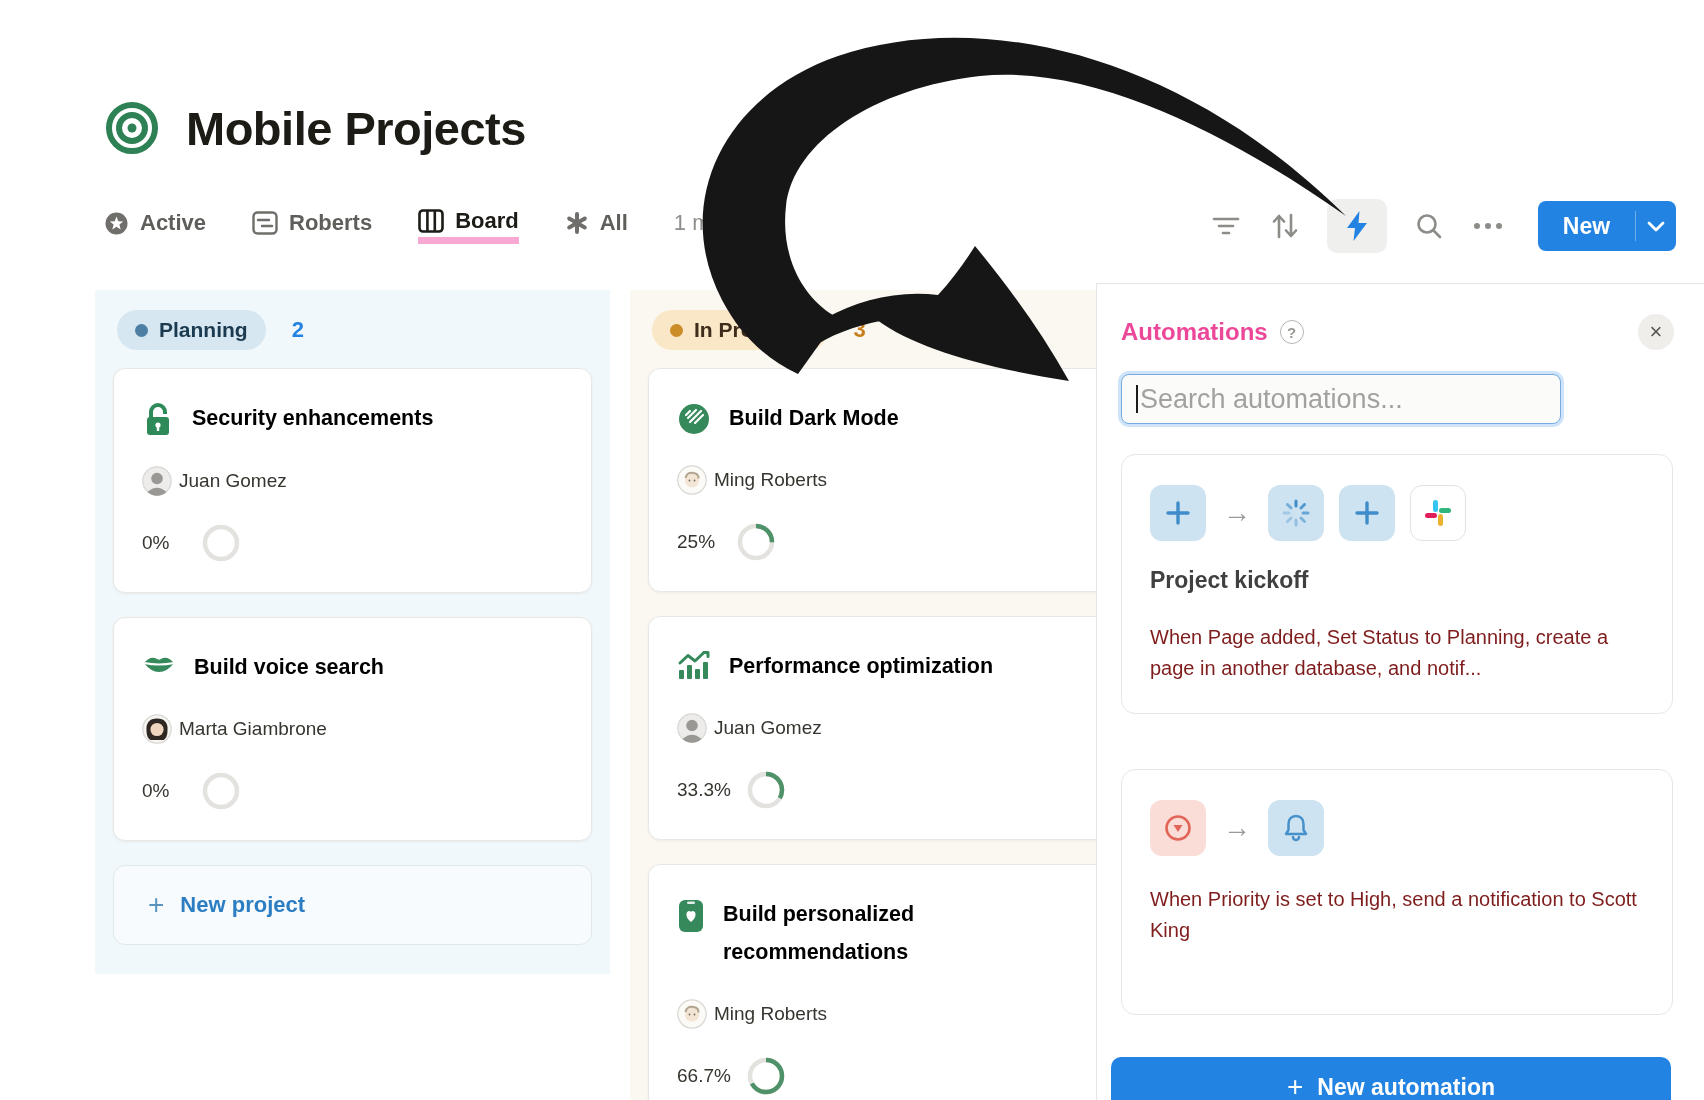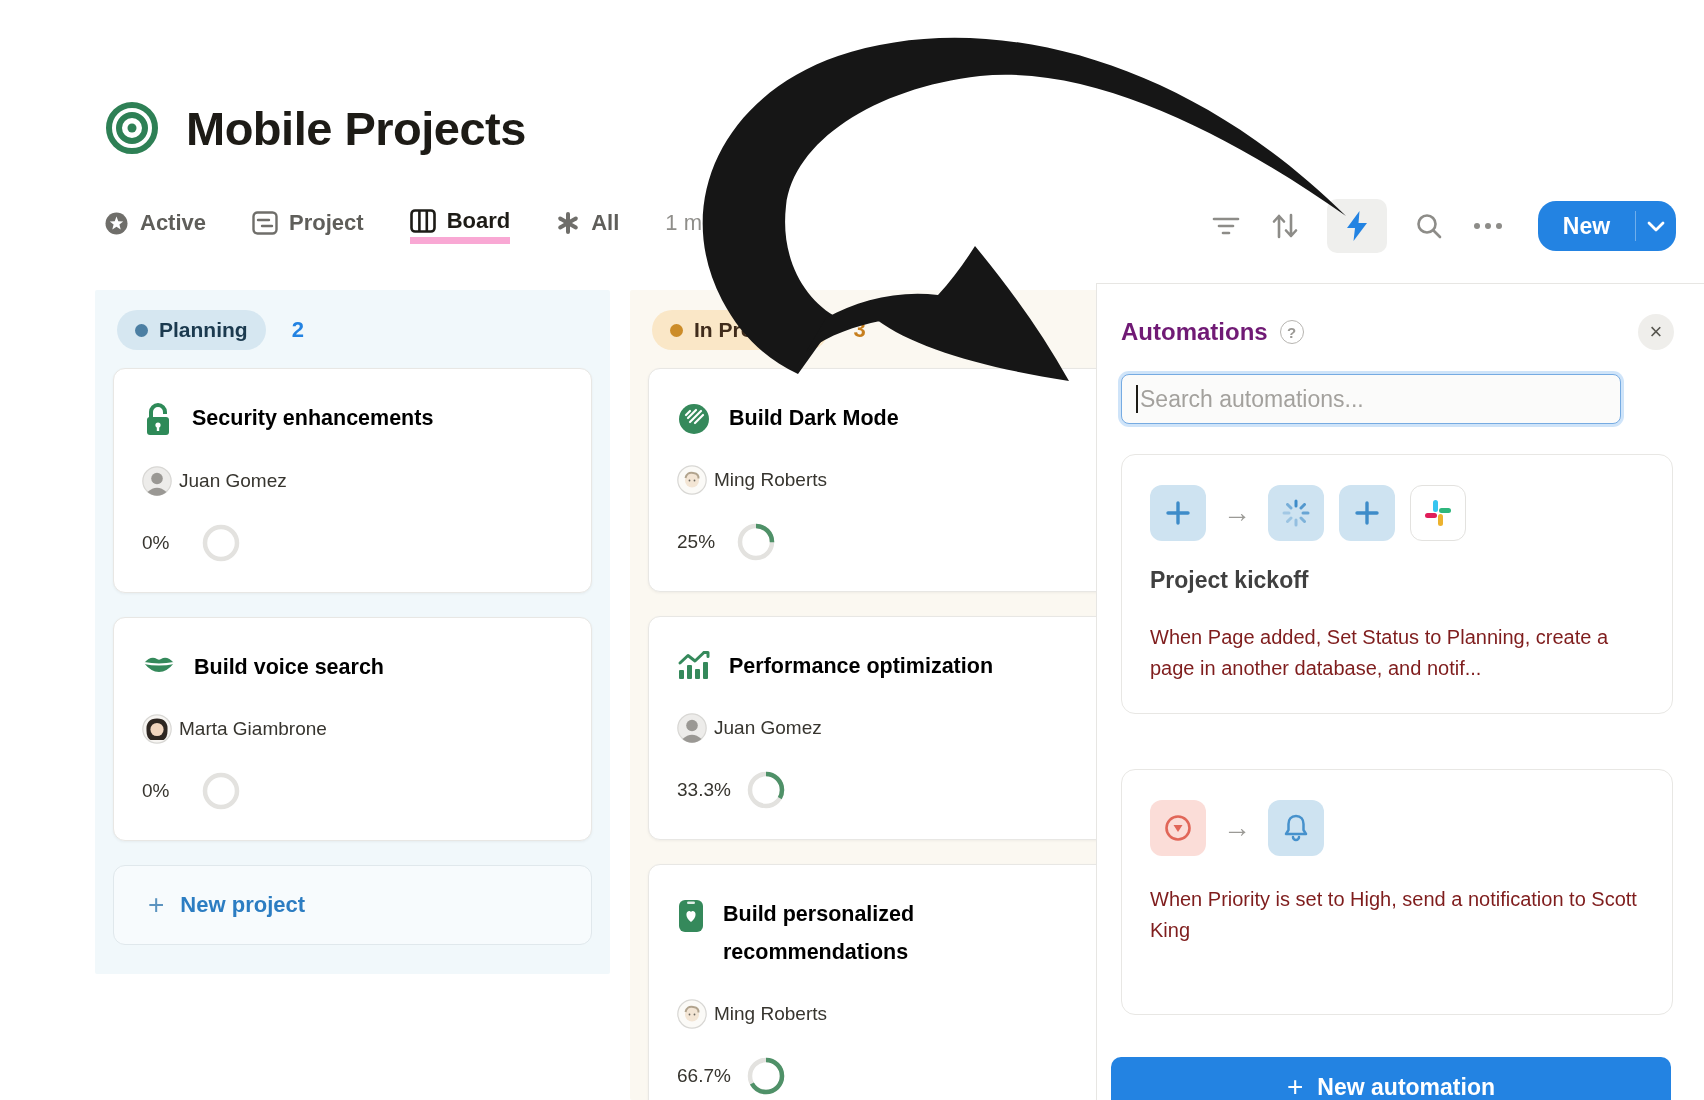--- a/index.html
+++ b/index.html
@@ -13,21 +13,21 @@
 
   .tabs-row { position:absolute; left:104px; top:198px; height:56px; display:flex; align-items:center; gap:46px; }
   .tab { display:flex; align-items:center; gap:11px; font-size:22px; font-weight:600; color:#5f5e5a; cursor:pointer; padding-bottom:6px; }
   .tab svg { flex:0 0 auto; }
   .tab.active { color:#1D1B16; font-weight:700; border-bottom:7px solid #f9a8d4; padding-bottom:3px; }
   .tab.more { color:#8f8e8a; font-weight:500; }
 
   .toolbar { position:absolute; top:198px; right:28px; height:56px; display:flex; align-items:center; gap:25px; }
   .tool-ic { display:flex; align-items:center; justify-content:center; width:34px; height:34px; cursor:pointer; }
   .bolt-btn { width:60px; height:54px; background:#EFEFED; border-radius:10px; display:flex; align-items:center; justify-content:center; cursor:pointer; }
-  .new-btn { width:138px; height:50px; background:#2383E2; border-radius:18px; display:flex; align-items:center; cursor:pointer; margin-left:8px; }
+  .new-btn { width:138px; height:50px; background:#2383E2; border-radius:8px; display:flex; align-items:center; cursor:pointer; margin-left:8px; }
   .new-btn .lbl { flex:1; text-align:center; color:#fff; font-size:23px; font-weight:700; }
   .new-btn .sep { width:1px; height:30px; background:rgba(255,255,255,.35); }
   .new-btn .chev { width:40px; display:flex; align-items:center; justify-content:center; }
 
   
   .col { position:absolute; top:290px; border-radius:2px; padding:18px; }
   .col.planning { left:95px; width:515px; background:#F1F8FB; height:684px; }
   .col.progress { left:630px; width:517px; background:#FBF8F1; height:810px; }
   .col-head { display:flex; align-items:center; gap:26px; height:44px; margin-bottom:16px; padding-left:4px; }
   .pill { display:flex; align-items:center; gap:11px; height:40px; padding:0 18px; border-radius:20px; font-size:21px; font-weight:700; }
@@ -49,25 +49,25 @@
   .pct { font-size:19px; color:#37352F; min-width:44px; }
   .ring-track { stroke:#E3E2DF; fill:none; stroke-width:4.5; }
   .ring-arc { stroke:#4F9168; fill:none; stroke-width:4.5; stroke-linecap:butt; }
 
   .new-project { height:80px; border:1px solid #E0E8EC; background:rgba(255,255,255,.45); border-radius:12px; display:flex; align-items:center; justify-content:flex-start; padding-left:34px; gap:16px; cursor:pointer; color:#2c7dc2; font-size:22px; font-weight:600; }
   .new-project .plus { font-size:28px; font-weight:400; color:#5b93bf; line-height:1; }
 
   
   .panel { position:absolute; left:1096px; top:283px; right:0; bottom:0; background:#fff; border-left:1px solid #E7E6E3; border-top:1px solid #E7E6E3; padding:28px 30px 0 24px; z-index:10; }
   .panel-head { display:flex; align-items:center; height:40px; }
-  .panel-title { font-size:24px; font-weight:700; color:#701a75; }
+  .panel-title { font-size:24px; font-weight:700; color:#ec4899; }
   .help { width:24px; height:24px; border:1.5px solid #b7b5b1; border-radius:50%; color:#9b9995; font-size:15px; font-weight:700; display:flex; align-items:center; justify-content:center; margin-left:12px; cursor:pointer; }
   .close-btn { margin-left:auto; width:36px; height:36px; border-radius:50%; background:#EFEEEB; color:#57564f; display:flex; align-items:center; justify-content:center; font-size:22px; cursor:pointer; }
   .search-wrap { position:relative; margin-top:22px; }
-  .search-input { width:500px; height:50px; background:#FBFBFA; border:1.5px solid #76abe2; border-radius:8px; box-shadow:0 0 0 3px rgba(35,131,226,.22); font-size:23px; color:#37352F; padding:0 16px 0 18px; outline:none; font-family:inherit; }
+  .search-input { width:440px; height:50px; background:#FBFBFA; border:1.5px solid #76abe2; border-radius:8px; box-shadow:0 0 0 3px rgba(35,131,226,.22); font-size:27px; color:#37352F; padding:0 16px 0 18px; outline:none; font-family:inherit; }
   .search-input::placeholder { color:#a3a19d; }
   .caret { position:absolute; left:15px; top:11px; width:2px; height:28px; background:#1D1B16; }
 
   .auto-card { width:552px; border:1px solid #E8E7E4; border-radius:14px; padding:30px 28px; cursor:pointer; }
   .auto-card.first { margin-top:30px; height:260px; }
   .auto-card.second { margin-top:55px; height:246px; }
   .auto-icons { display:flex; align-items:center; gap:15px; }
   .sq { width:56px; height:56px; border-radius:12px; display:flex; align-items:center; justify-content:center; }
   .sq.blue { background:#CEE3F1; }
   .sq.red { background:#FBDDD8; }
@@ -102,21 +102,21 @@
         <path d="M12.5 5.5 L14.3 10.2 L19.2 10.5 L15.4 13.6 L16.7 18.4 L12.5 15.7 L8.3 18.4 L9.6 13.6 L5.8 10.5 L10.7 10.2 Z" fill="#fff"></path>
       </svg>
       <span>Active</span>
     </div>
     <div class="tab">
       <svg width="26" height="24" viewBox="0 0 26 24">
         <rect x="1.5" y="1.5" width="23" height="21" rx="4" fill="none" stroke="#6f6e6a" stroke-width="2.4"></rect>
         <line x1="6" y1="9" x2="17" y2="9" stroke="#6f6e6a" stroke-width="2.4" stroke-linecap="round"></line>
         <line x1="10" y1="15" x2="20" y2="15" stroke="#6f6e6a" stroke-width="2.4" stroke-linecap="round"></line>
       </svg>
-      <span>Project</span>
+      <span>Roberts</span>
     </div>
     <div class="tab active">
       <svg width="26" height="24" viewBox="0 0 26 24">
         <rect x="1.5" y="1.5" width="23" height="21" rx="3.5" fill="none" stroke="#1D1B16" stroke-width="2.6"></rect>
         <line x1="9.4" y1="2" x2="9.4" y2="22" stroke="#1D1B16" stroke-width="2.6"></line>
         <line x1="16.8" y1="2" x2="16.8" y2="22" stroke="#1D1B16" stroke-width="2.6"></line>
       </svg>
       <span>Board</span>
     </div>
     <div class="tab">

